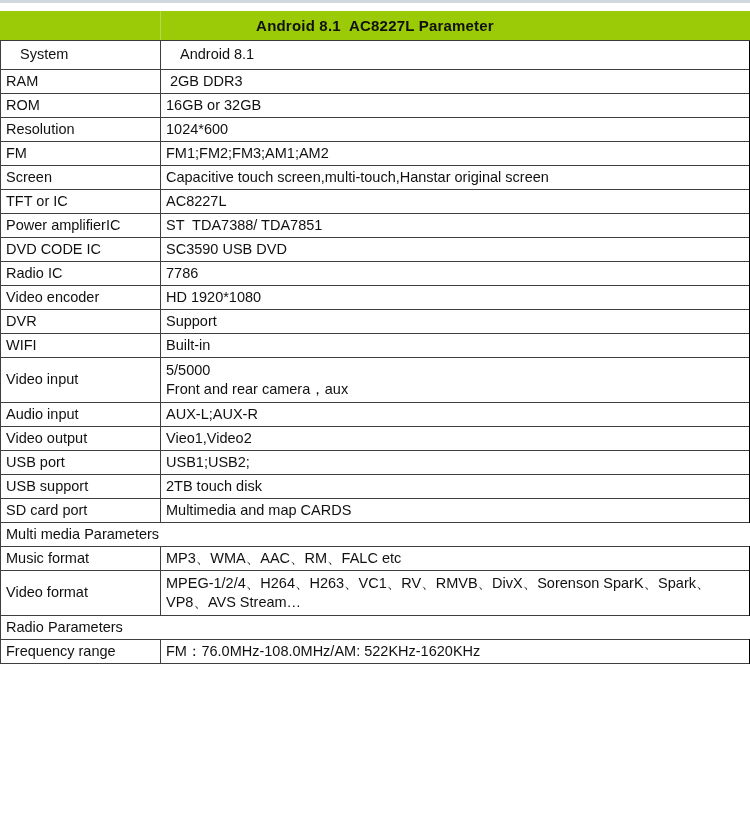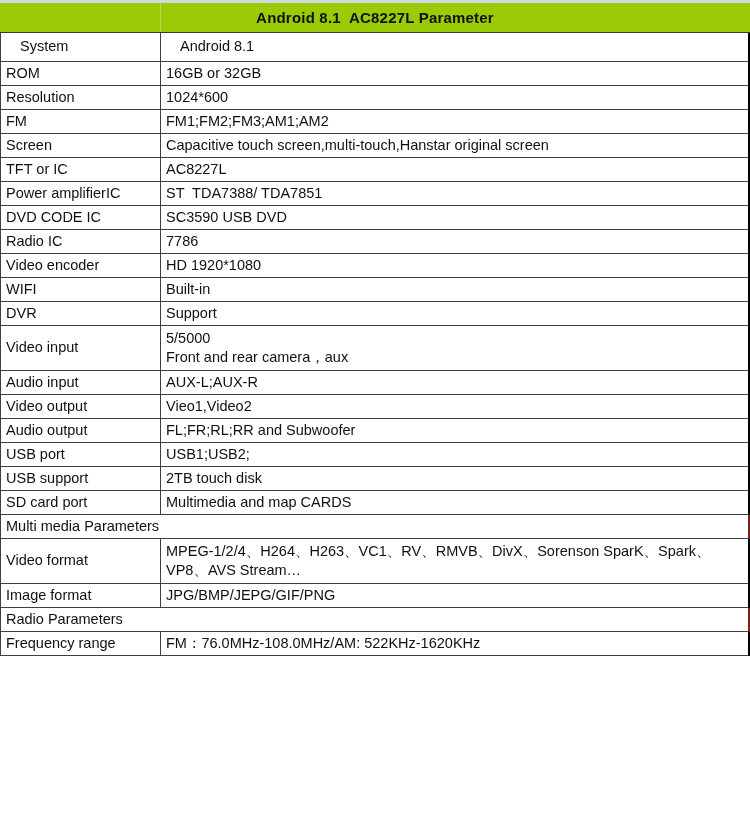--- a/index.html
+++ b/index.html
@@ -31,20 +31,21 @@
   }
 
   .title-banner {
     height: 29px;
     background: #9ACB06;
     display: flex;
     align-items: center;
     justify-content: center;
     position: relative;
     border-bottom: 1px solid #3a3a3a;
+    margin-top: 8px;
   }
   
   .title-banner .seam {
     position: absolute;
     left: 160px;
     top: 0;
     bottom: 0;
     width: 1px;
     background: rgba(255,255,255,0.28);
   }
@@ -73,24 +74,24 @@
     color: #111111;
     line-height: 1.28;
     vertical-align: middle;
     height: 24px;
     box-sizing: border-box;
     white-space: pre-wrap;
     overflow: hidden;
   }
   table.spec tr:first-child td { border-top: none; padding-left: 19px; }
   table.spec td.label { border-left: 1px solid #3f3f3f; }
-  table.spec td.value { border-right: 6px solid #000000; }
+  table.spec td.value { border-right: 3px solid #000000; }
   table.spec td.full {
     border-left: 1px solid #3f3f3f;
-    border-right: 6px solid #7f1d1d;
+    border-right: 1px solid #7f1d1d;
   }
   table.spec tr.tall td { height: 45px; }
   table.spec tr.first-row td { height: 28px; }
 </style>
 </head>
 <body>
 
 <div id="spec-sheet">
 
   <div class="top-strip"></div>
@@ -104,20 +105,24 @@
     <colgroup>
       <col class="c-label">
       <col class="c-value">
     </colgroup>
     <tbody id="spec-body">
         <tr class="first-row">
           <td class="label">System</td>
           <td class="value">Android 8.1</td>
         </tr>
         <tr>
+          <td class="label">RAM</td>
+          <td class="value"> 2GB DDR3</td>
+        </tr>
+        <tr>
           <td class="label">ROM</td>
           <td class="value">16GB or 32GB</td>
         </tr>
         <tr>
           <td class="label">Resolution</td>
           <td class="value">1024*600</td>
         </tr>
         <tr>
           <td class="label">FM</td>
           <td class="value">FM1;FM2;FM3;AM1;AM2</td>
@@ -140,68 +145,64 @@
         </tr>
         <tr>
           <td class="label">Radio IC</td>
           <td class="value">7786</td>
         </tr>
         <tr>
           <td class="label">Video encoder</td>
           <td class="value">HD 1920*1080</td>
         </tr>
         <tr>
+          <td class="label">DVR</td>
+          <td class="value">Support</td>
+        </tr>
+        <tr>
           <td class="label">WIFI</td>
           <td class="value">Built-in</td>
-        </tr>
-        <tr>
-          <td class="label">DVR</td>
-          <td class="value">Support</td>
         </tr>
         <tr class="tall">
           <td class="label">Video input</td>
           <td class="value">5/5000
 Front and rear camera，aux</td>
         </tr>
         <tr>
           <td class="label">Audio input</td>
           <td class="value">AUX-L;AUX-R</td>
         </tr>
         <tr>
           <td class="label">Video output</td>
           <td class="value">Vieo1,Video2</td>
         </tr>
         <tr>
-          <td class="label">Audio output</td>
-          <td class="value">FL;FR;RL;RR and Subwoofer</td>
-        </tr>
-        <tr>
           <td class="label">USB port</td>
           <td class="value">USB1;USB2;</td>
         </tr>
         <tr>
           <td class="label">USB support</td>
           <td class="value">2TB touch disk</td>
         </tr>
         <tr>
           <td class="label">SD card port</td>
           <td class="value">Multimedia and map CARDS</td>
         </tr>
         <tr>
           <td class="full" colspan="2">Multi media Parameters</td>
+        </tr>
+        <tr>
+          <td class="label">Music format</td>
+          <td class="value">MP3、WMA、AAC、RM、FALC etc</td>
         </tr>
         <tr class="tall">
           <td class="label">Video format</td>
           <td class="value">MPEG-1/2/4、H264、H263、VC1、RV、RMVB、DivX、Sorenson SparK、Spark、VP8、AVS Stream…</td>
         </tr>
         <tr>
-          <td class="label">Image format</td>
-          <td class="value">JPG/BMP/JEPG/GIF/PNG</td>
-        </tr>
-        <tr>
           <td class="full" colspan="2">Radio Parameters</td>
         </tr>
         <tr>
           <td class="label">Frequency range</td>
           <td class="value">FM：76.0MHz-108.0MHz/AM: 522KHz-1620KHz</td>
         </tr>
       </tbody>
   </table>
 
 </div>

